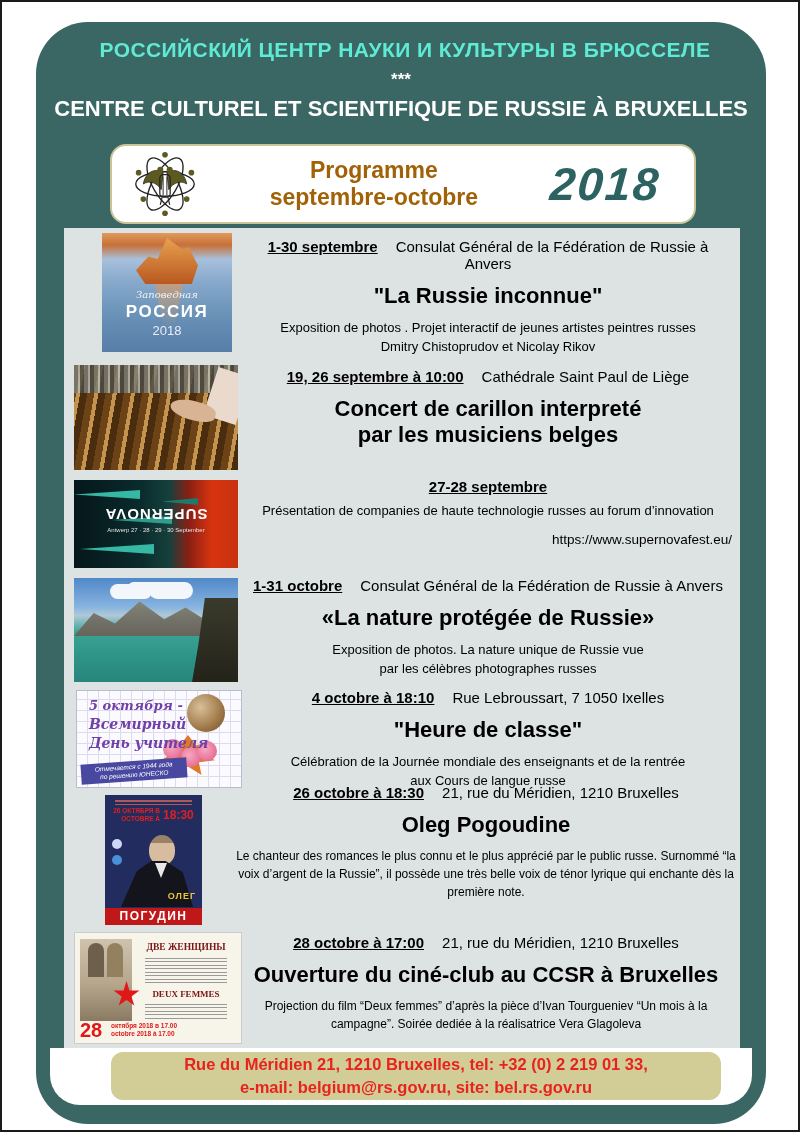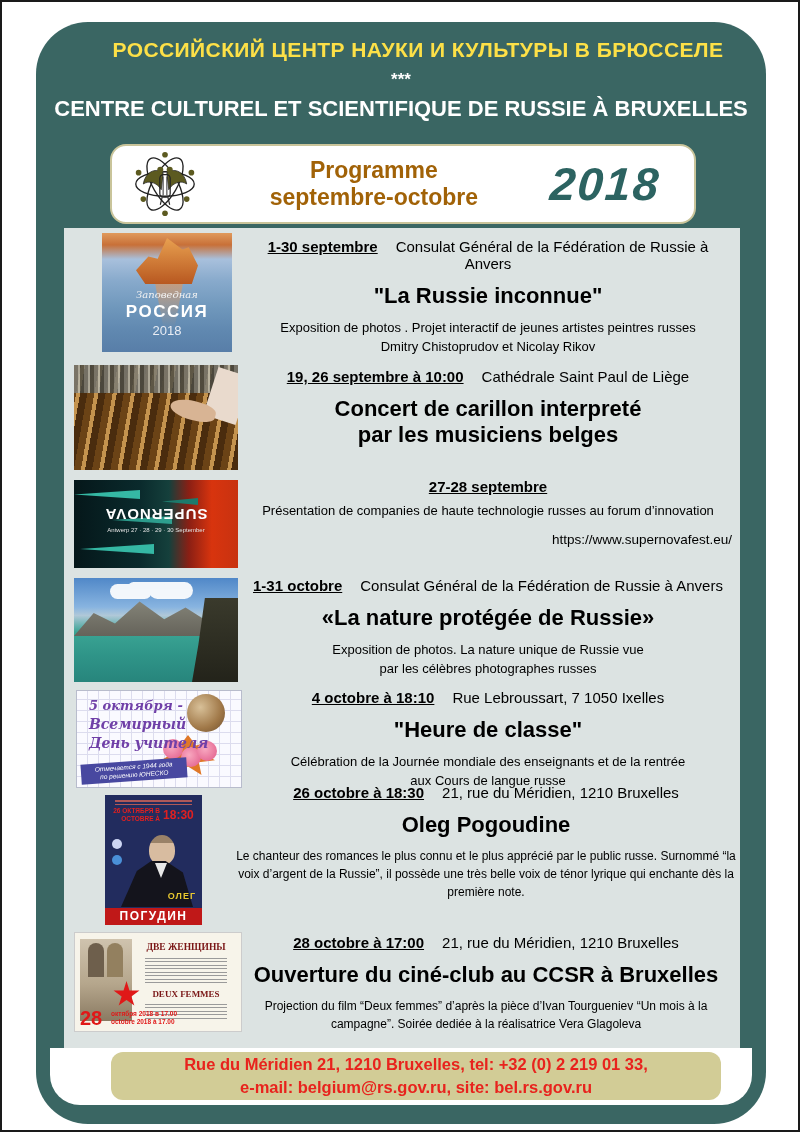--- a/index.html
+++ b/index.html
@@ -2,22 +2,22 @@
 <html><head>
 <meta charset="utf-8">
 <style>
   html,body{margin:0;padding:0;background:#fff;}
   .page{position:relative;width:800px;height:1132px;background:#ffffff;
         border:2px solid #1a1a1a;box-sizing:border-box;overflow:hidden;
         font-family:"Liberation Sans",sans-serif;}
   .card{position:absolute;left:34px;top:20px;width:730px;height:1102px;
         background:#3a6663;border-radius:52px;}
   
-  .hdr-ru{position:absolute;top:16px;left:17px;width:100%;text-align:center;
-          color:#fde047;font-weight:bold;font-size:21px;letter-spacing:.4px;}
+  .hdr-ru{position:absolute;top:16px;left:4px;width:100%;text-align:center;
+          color:#5eead4;font-weight:bold;font-size:21px;letter-spacing:.4px;}
   .hdr-st{position:absolute;top:48px;left:0;width:100%;text-align:center;
           color:#ffffff;font-weight:bold;font-size:17px;}
   .hdr-fr{position:absolute;top:74px;left:0;width:100%;text-align:center;
           color:#ffffff;font-weight:bold;font-size:22px;}
   
   .prog{position:absolute;left:74px;top:122px;width:586px;height:80px;background:#ffffff;
         border:2px solid #c9c49a;border-radius:16px;display:flex;align-items:center;box-sizing:border-box;}
   .prog-logo{width:66px;height:72px;margin-left:20px;flex:0 0 auto;}
   .prog-title{flex:1;text-align:center;color:#a16207;font-weight:bold;font-size:23px;line-height:27px;}
   .prog-year{color:#2c6361;font-weight:bold;font-style:italic;font-size:46px;
@@ -115,21 +115,21 @@
   .t6-face{position:absolute;left:44px;top:40px;width:26px;height:30px;border-radius:50% 50% 45% 45%;
            background:linear-gradient(180deg,#9a8268 0 28%,#d8bca0 28%);}
   .t6-suit{position:absolute;left:16px;top:66px;width:72px;height:46px;background:#14141c;
            clip-path:polygon(0 100%,22% 22%,42% 0,62% 0,86% 25%,100% 100%);}
   .t6-shirt{position:absolute;left:50px;top:68px;width:12px;height:15px;background:#e8e8e8;
             clip-path:polygon(0 0,100% 0,50% 100%);}
   .t6-oleg{position:absolute;right:6px;top:96px;color:#e8c830;font-weight:bold;font-size:9px;letter-spacing:1px;}
   .t6-band{position:absolute;left:0;bottom:0;width:100%;height:17px;background:#c01818;color:#fff;
            font-weight:bold;font-size:12px;letter-spacing:1.5px;text-align:center;line-height:17px;}
   
-  .t7{left:10px;top:704px;width:168px;height:100px;background:#f7f4ea;border:1px solid #cccccc;box-sizing:border-box;}
+  .t7{left:10px;top:704px;width:168px;height:112px;background:#f7f4ea;border:1px solid #cccccc;box-sizing:border-box;}
   .t7-photo{position:absolute;left:5px;top:6px;width:52px;height:82px;
             background:linear-gradient(180deg,#cfc3ae 0%,#b5a68c 55%,#8a7a62 100%);}
   .t7-fig{position:absolute;top:4px;width:16px;height:34px;background:#6e5f4c;border-radius:8px 8px 0 0;}
   .f1{left:8px}.f2{left:27px;background:#93805f}
   .t7-star{position:absolute;left:38px;top:48px;width:27px;height:27px;background:#e01818;
            clip-path:polygon(50% 0,61% 35%,98% 35%,68% 57%,79% 91%,50% 70%,21% 91%,32% 57%,2% 35%,39% 35%);}
   .t7-ru,.t7-fr{position:absolute;left:60px;right:4px;text-align:center;color:#7a1616;font-weight:bold;
                 font-family:"Liberation Serif",serif;}
   .t7-ru{top:9px;font-size:9.5px}.t7-fr{top:56px;font-size:9px}
   .bars i{display:block;height:1px;background:#9a9a9a;margin:2.5px 10px;}

